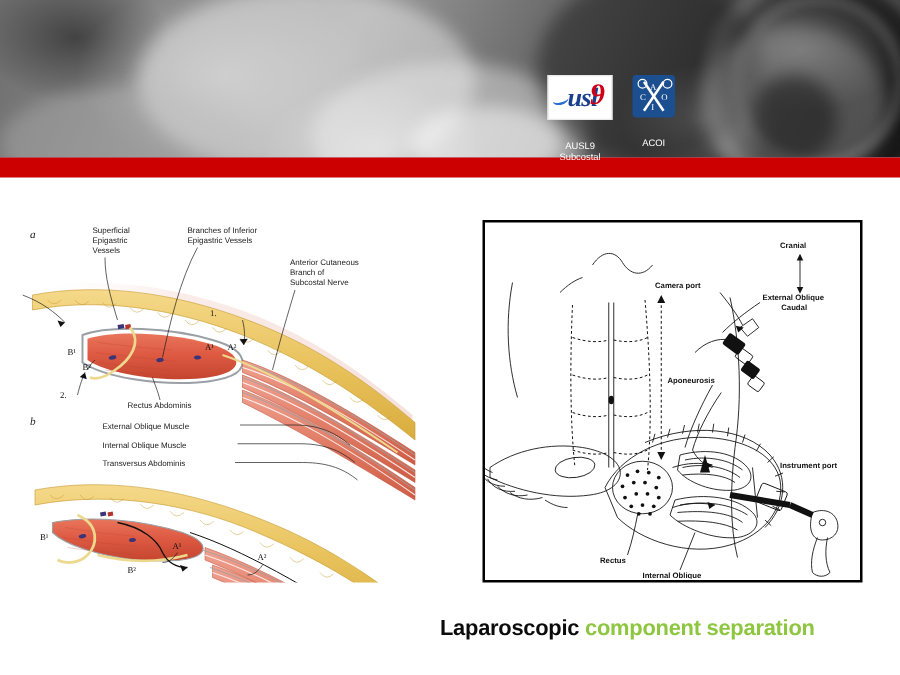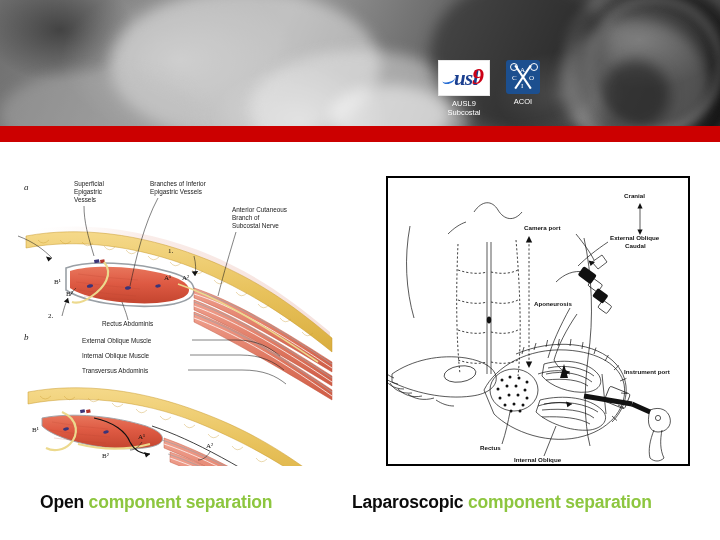--- a/index.html
+++ b/index.html
@@ -54,21 +54,21 @@
   .acoi-mark .x1,.acoi-mark .x2{position:absolute;left:16px;top:3px;width:2px;height:28px;
     background:#fff;}
   .acoi-mark .x1{transform:rotate(34deg);}
   .acoi-mark .x2{transform:rotate(-34deg);}
   .acoi-ring{position:absolute;width:6px;height:6px;border:1.4px solid #fff;border-radius:50%;}
   .ar1{left:4px;top:3px;} .ar2{left:24px;top:3px;}
   .acoi-letter{position:absolute;color:#fff;font-family:"Liberation Serif",serif;
     font-size:7px;line-height:1;}
   .al-a{left:14px;top:7px;} .al-c{left:6px;top:15px;}
   .al-o{left:23px;top:15px;} .al-i{left:15px;top:23px;}
-  .logo-cap{margin-top:3px;color:#ffffff;font-size:7.5px;line-height:9px;text-align:center;
+  .logo-cap{margin-top:16px;color:#ffffff;font-size:7.5px;line-height:9px;text-align:center;
     font-family:"Liberation Sans",sans-serif;}
 
   
   .fig-left{position:absolute;left:18px;top:176px;width:318px;height:290px;}
   .fig-left svg{display:block;}
   .anat-label{font-family:"Liberation Sans",sans-serif;font-size:6.4px;fill:#1a1a1a;}
   .anat-panel{font-family:"Liberation Serif",serif;font-style:italic;font-size:9px;fill:#222;}
   .anat-mark{font-family:"Liberation Serif",serif;font-size:7px;fill:#111;}
   .lead{stroke:#1a1a1a;stroke-width:.55;fill:none;}
 
@@ -476,23 +476,19 @@
 
       <text class="lap-label" x="236" y="20">Cranial</text>
       <path d="M252 28 L252 54" class="lap-line" stroke-width="1.1"></path>
       <path d="M252 25 l-2.6 5.4 l5.2 0 z" fill="#111"></path>
       <path d="M252 57 l-2.6 -5.4 l5.2 0 z" fill="#111"></path>
       <text class="lap-label" x="237" y="70">Caudal</text>
     </svg>
   </div>
 
   <div class="captions">
-    <div class="cap cap-open">
-      <span class="cap-dark">Open</span>
-      <span class="cap-green">component separation</span>
-    </div>
     <div class="cap cap-lap">
       <span class="cap-dark">Laparoscopic</span>
       <span class="cap-green">component separation</span>
     </div>
   </div>
 
 </div>
 
 </body></html>

